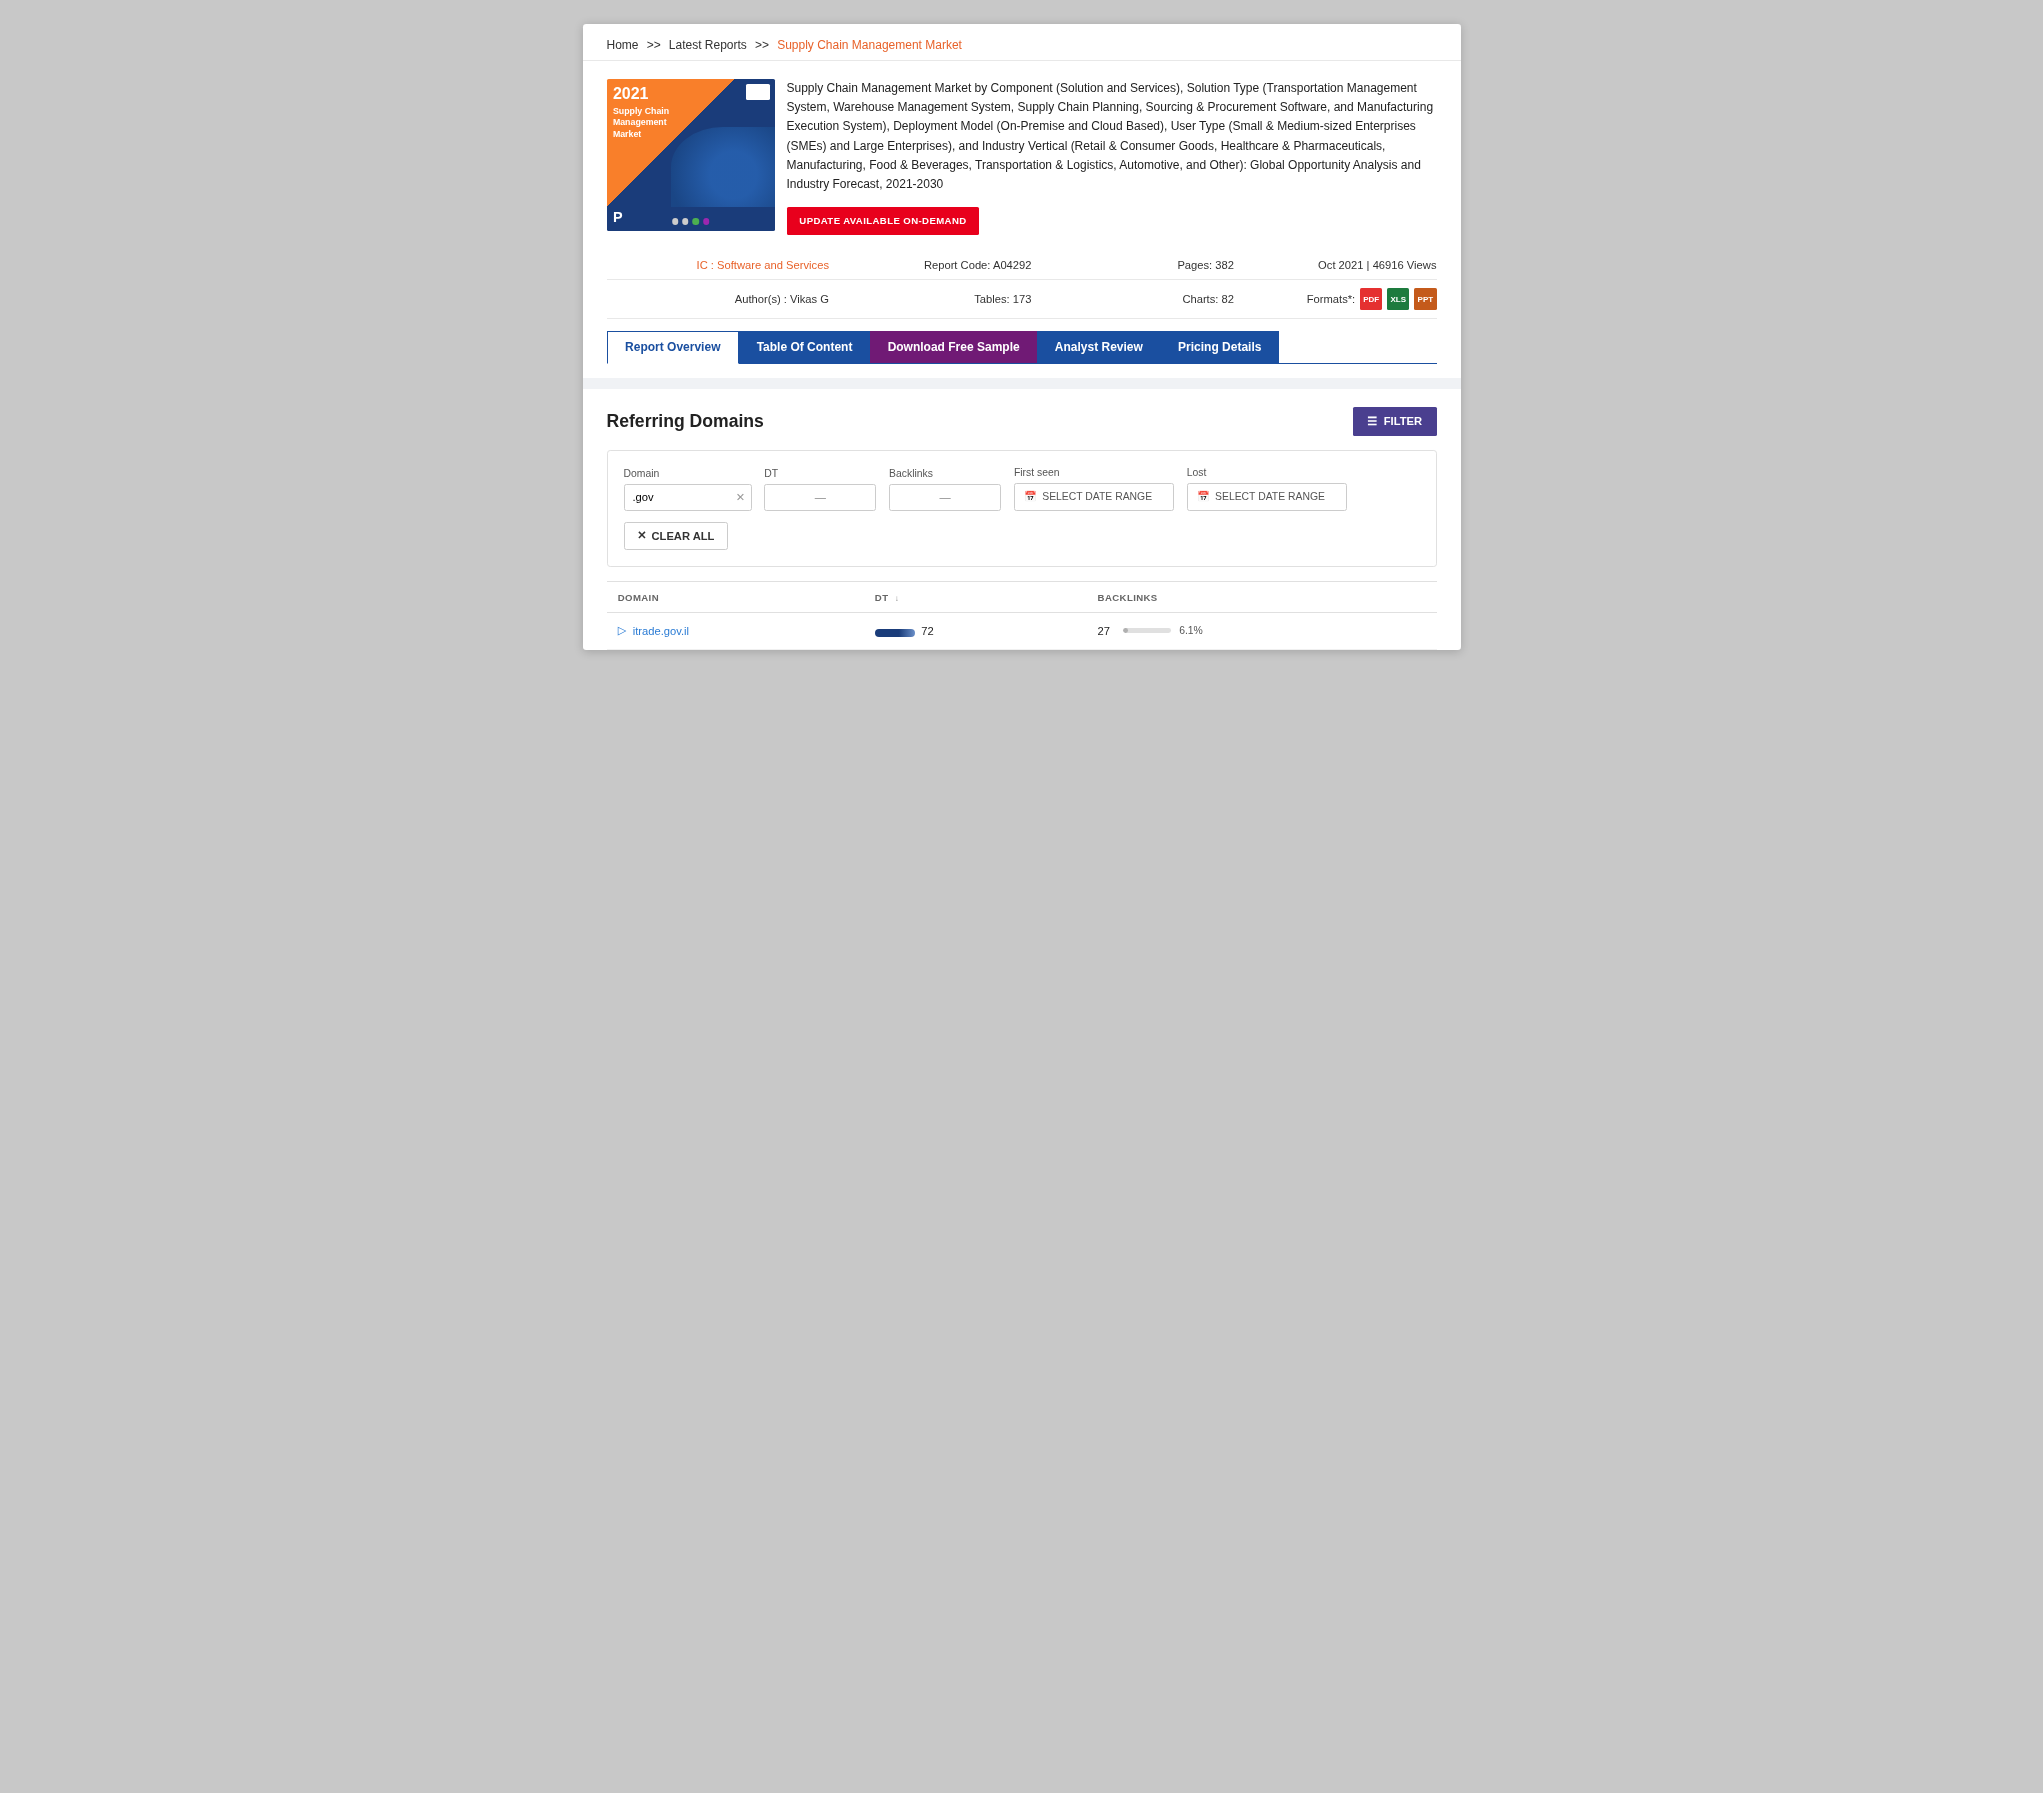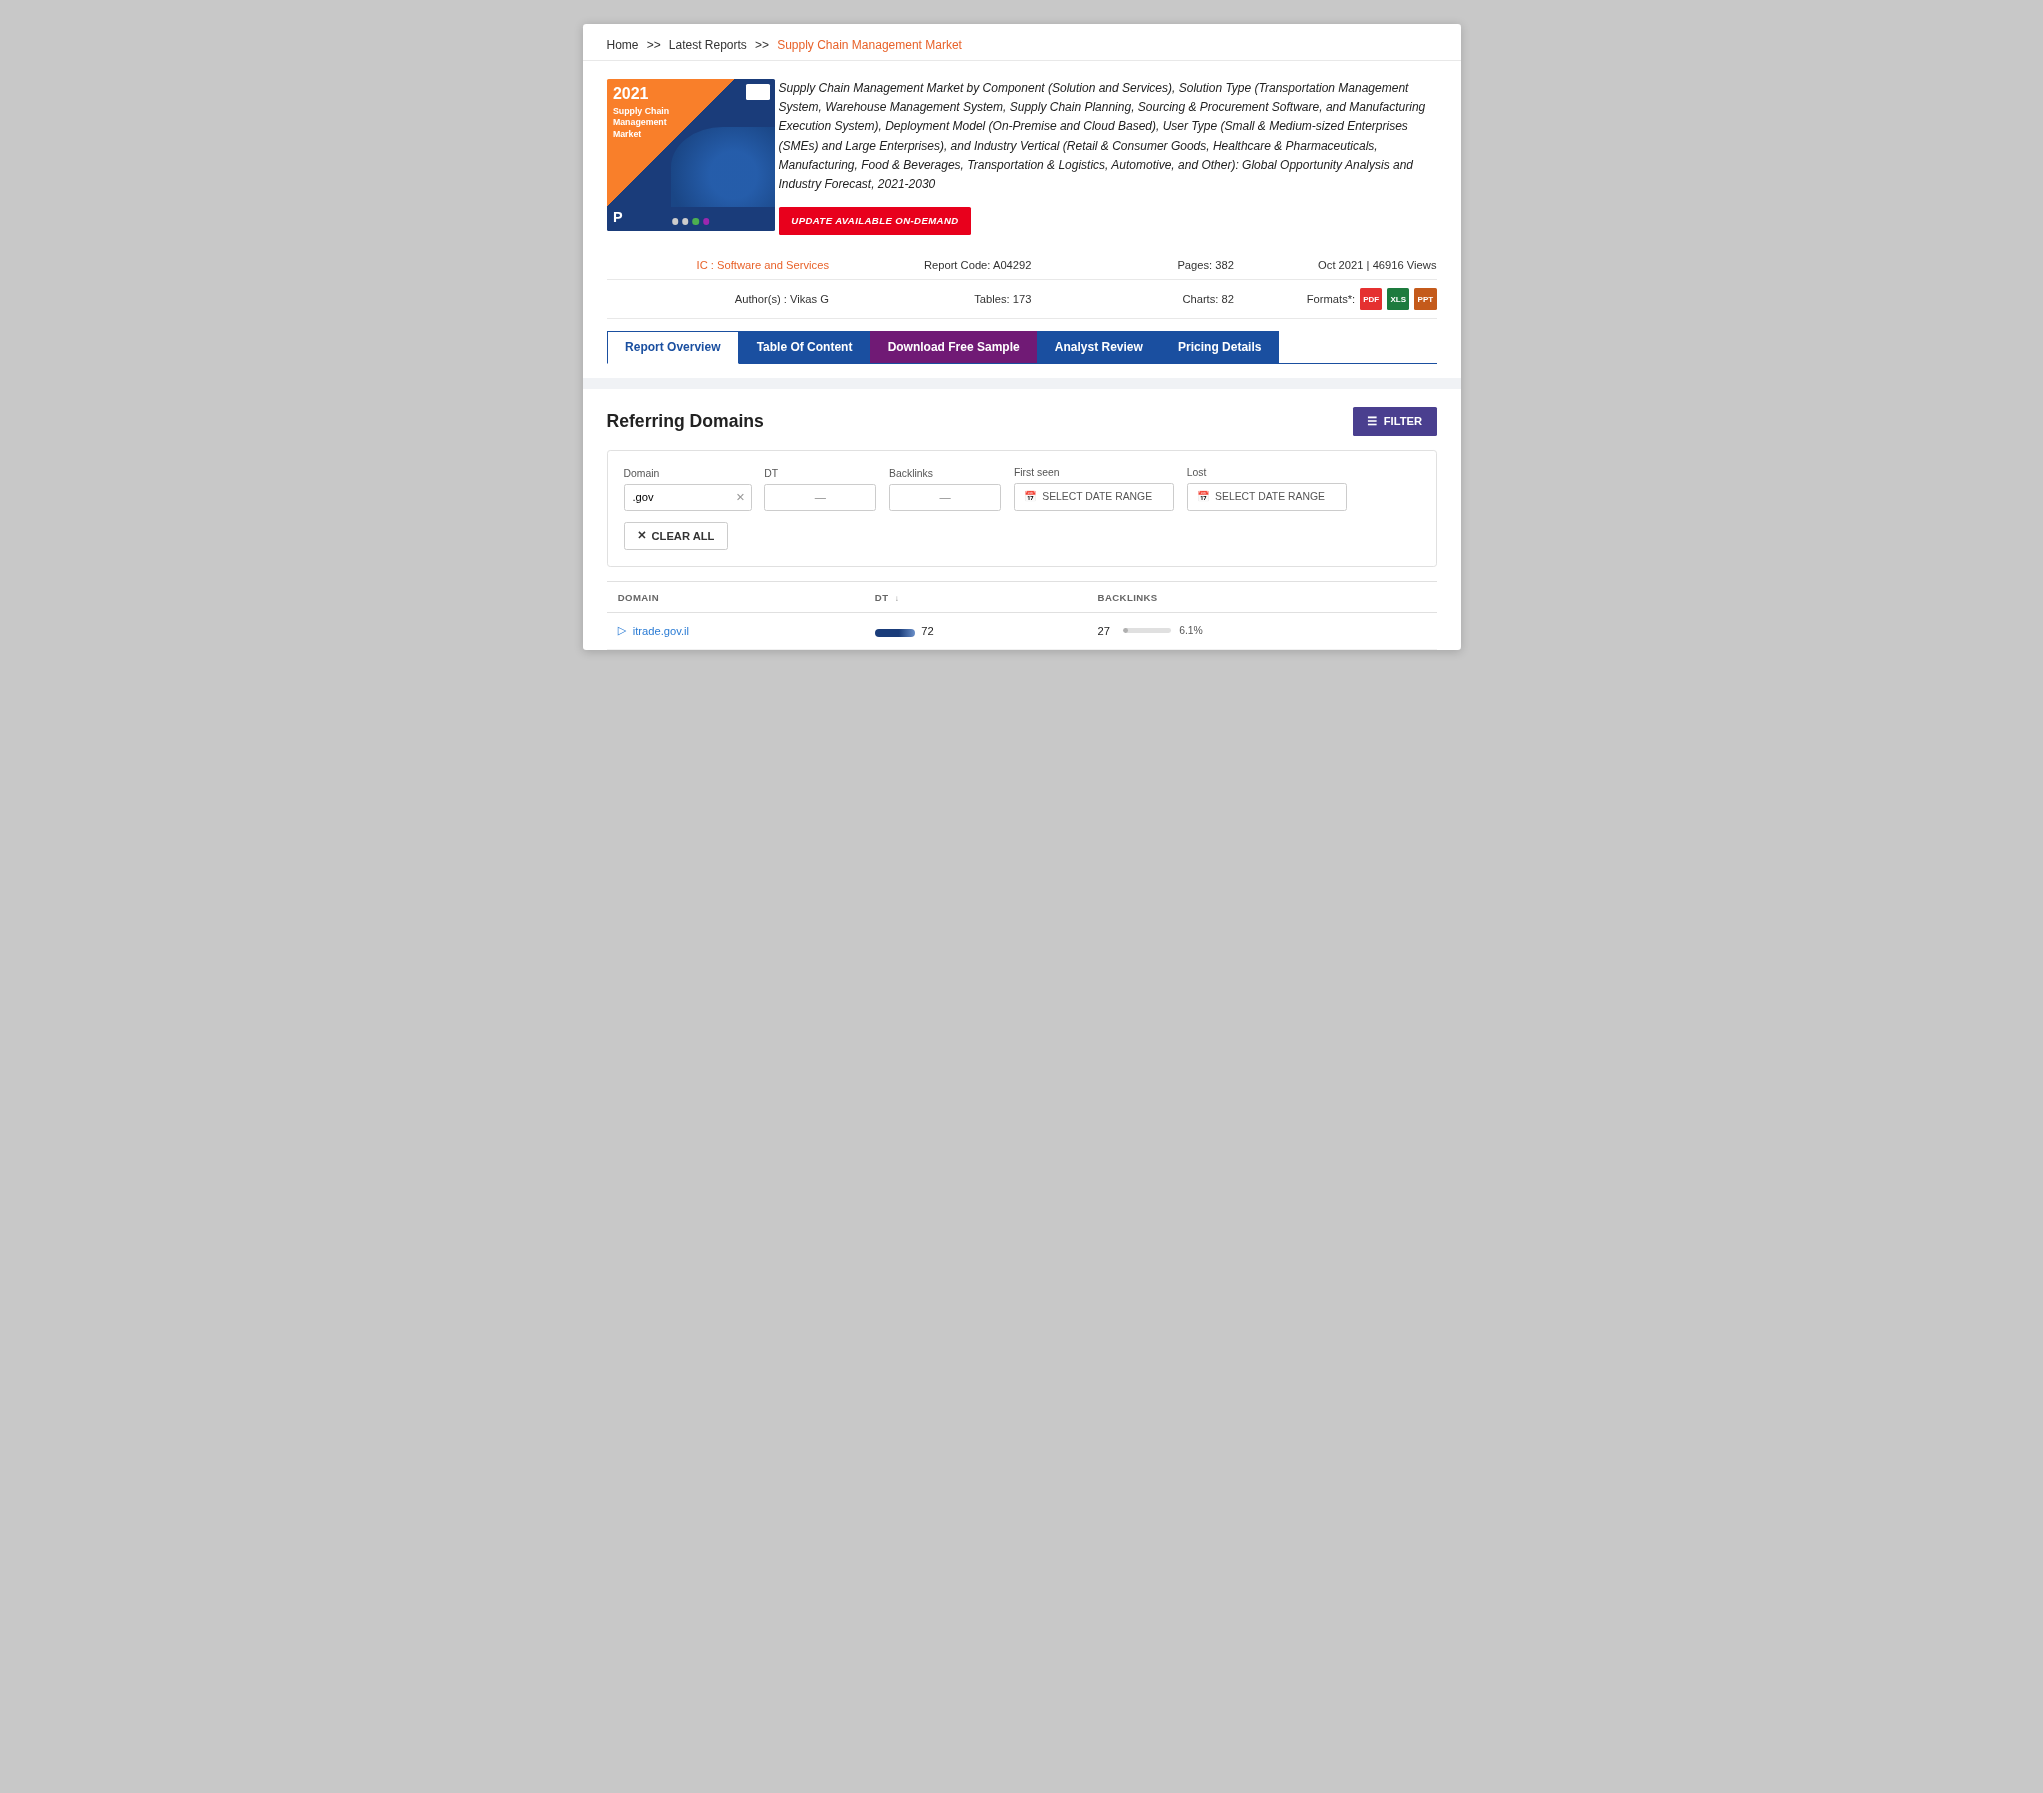--- a/index.html
+++ b/index.html
@@ -27,21 +27,21 @@
       border-bottom: 0.8px solid #e8e8e8;
     }
     .breadcrumb a { color: #333; text-decoration: none; }
     .breadcrumb .separator { margin: 0 4.8px; color: #333; }
     .breadcrumb .active { color: #e8622a; }
 
     
     .report-header {
       display: flex;
       padding: 17.6px 24px 8px 24px;
-      gap: 4px;
+      gap: 12px;
     }
     .report-cover {
       flex-shrink: 0;
       width: 168px;
     }
     .report-cover-img {
       width: 168px;
       height: 152px;
       background: linear-gradient(135deg, #f97f2a 0%, #f97f2a 40%, #1a3c7a 40%, #1a3c7a 100%);
       position: relative;
@@ -111,21 +111,20 @@
       background: #ccc;
     }
     .cover-dot.green { background: #4caf50; }
     .cover-dot.purple { background: #9c27b0; }
 
     .report-description {
       flex: 1;
       font-size: 12px;
       color: #222;
       line-height: 1.6;
-      font-style: italic;
     }
     .report-title-text {
       margin-bottom: 8px;
     }
     .update-badge {
       display: inline-block;
       background: #e8001c;
       color: #fff;
       font-size: 9.6px;
       font-weight: bold;

